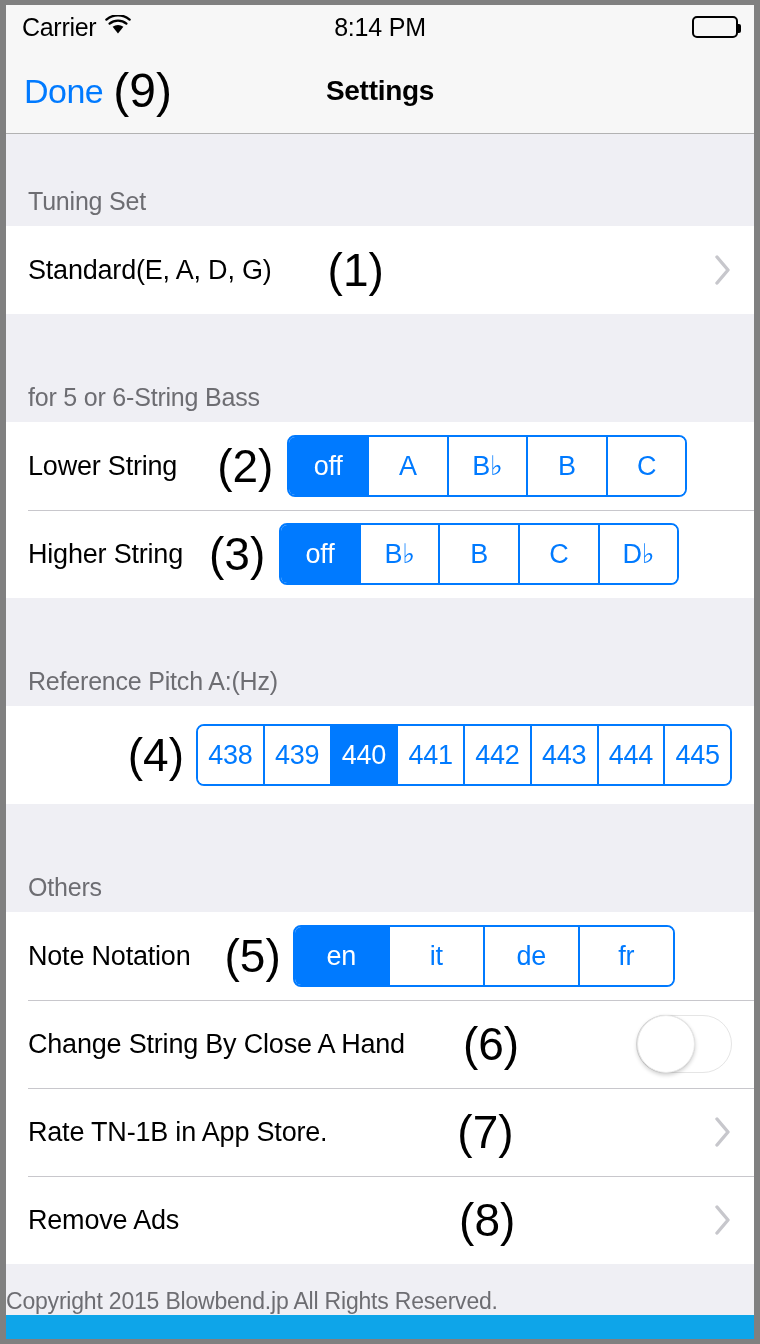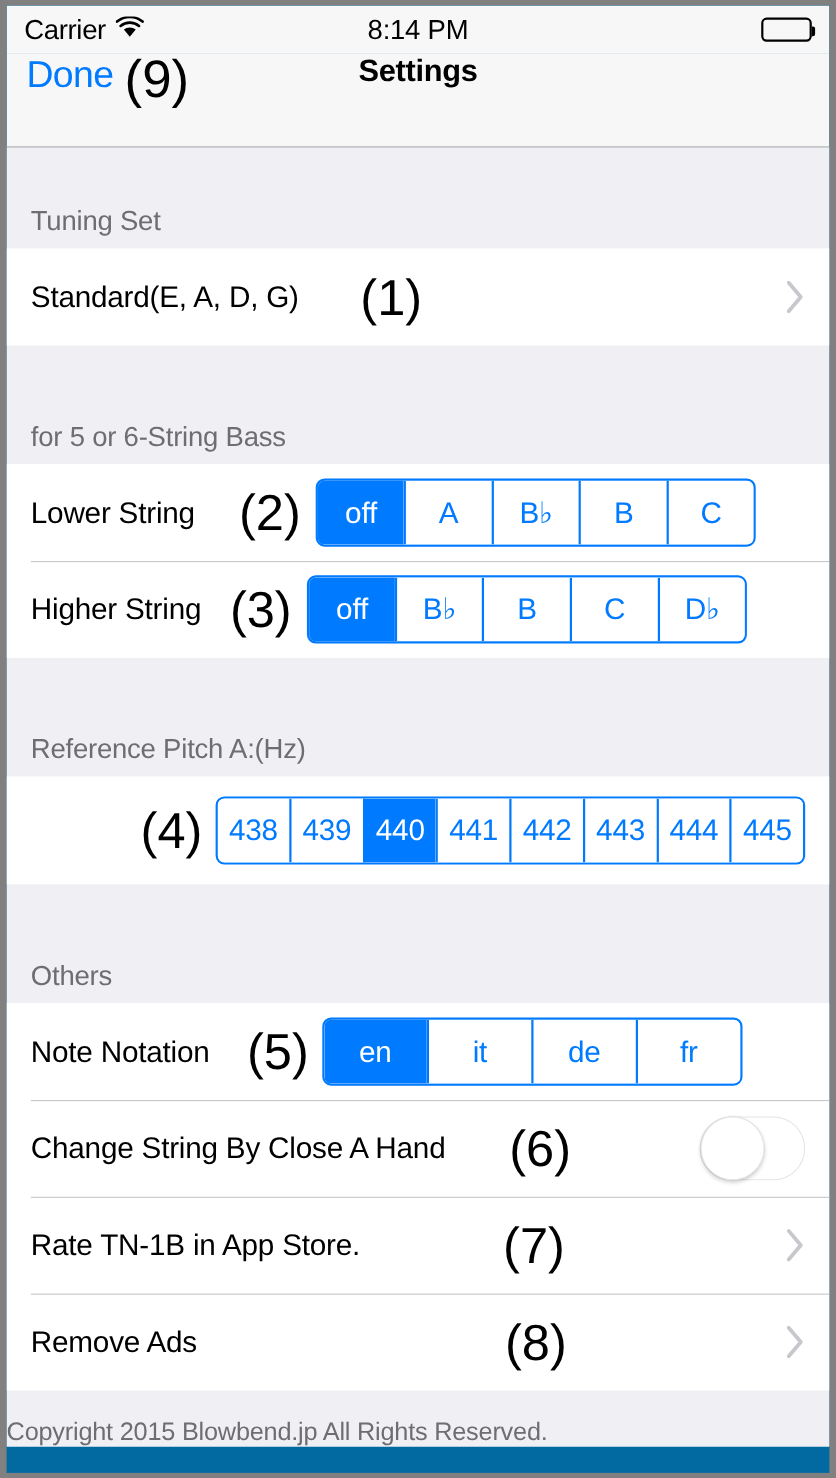--- a/index.html
+++ b/index.html
@@ -17,21 +17,21 @@
     left: 0; top: 0;
     width: 760px; height: 1344px;
     background: #808080;
     padding: 5px 6px 5px 6px;
   }
 
   .screen {
     position: relative;
     width: 100%;
     height: 100%;
-    background: #0369a1;
+    background: #0ea5e9;
     overflow: hidden;
   }
 
   
   .status-bar {
     position: relative;
     height: 44px;
     background: #f7f7f7;
     display: flex;
     align-items: center;
@@ -83,21 +83,21 @@
     border-radius: 0 2px 2px 0;
   }
 
   
   .nav-bar {
     position: relative;
     height: 85px;
     background: #f7f7f7;
     border-bottom: 1px solid #b2b2b2;
     display: flex;
-    align-items: flex-start;
+    align-items: center;
     padding: 0 18px;
   }
   .nav-done {
     font-size: 34px;
     color: #007aff;
     letter-spacing: -0.5px;
     background: none;
     border: none;
     font-family: inherit;
     padding: 0;

